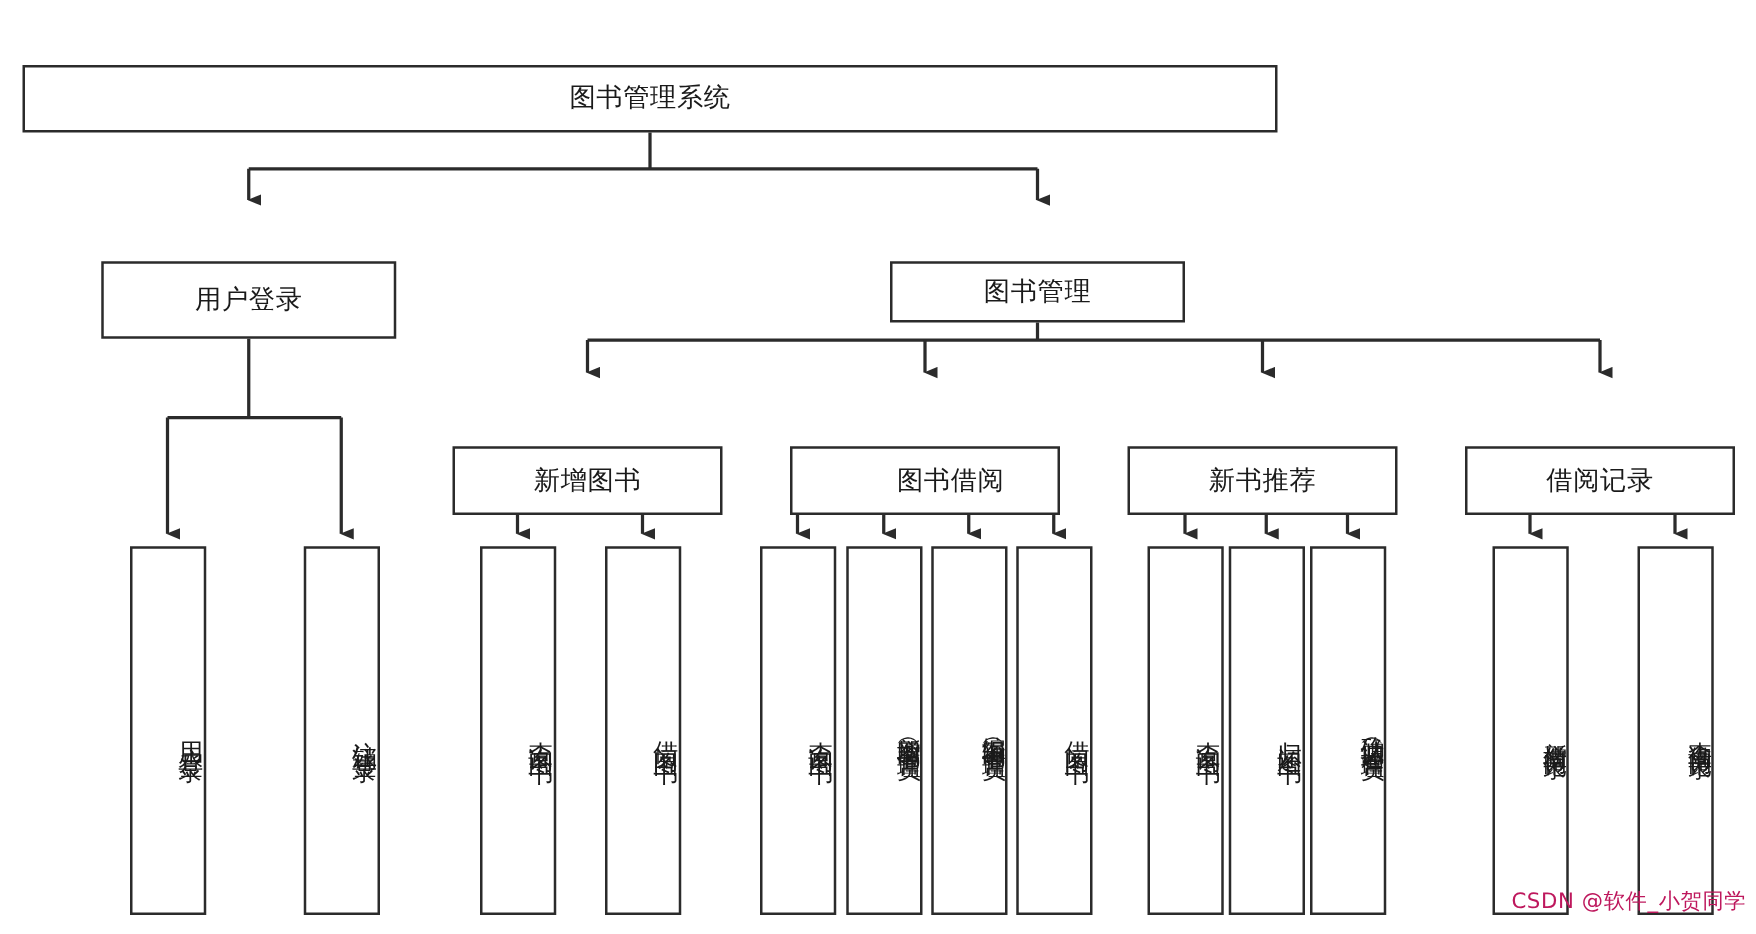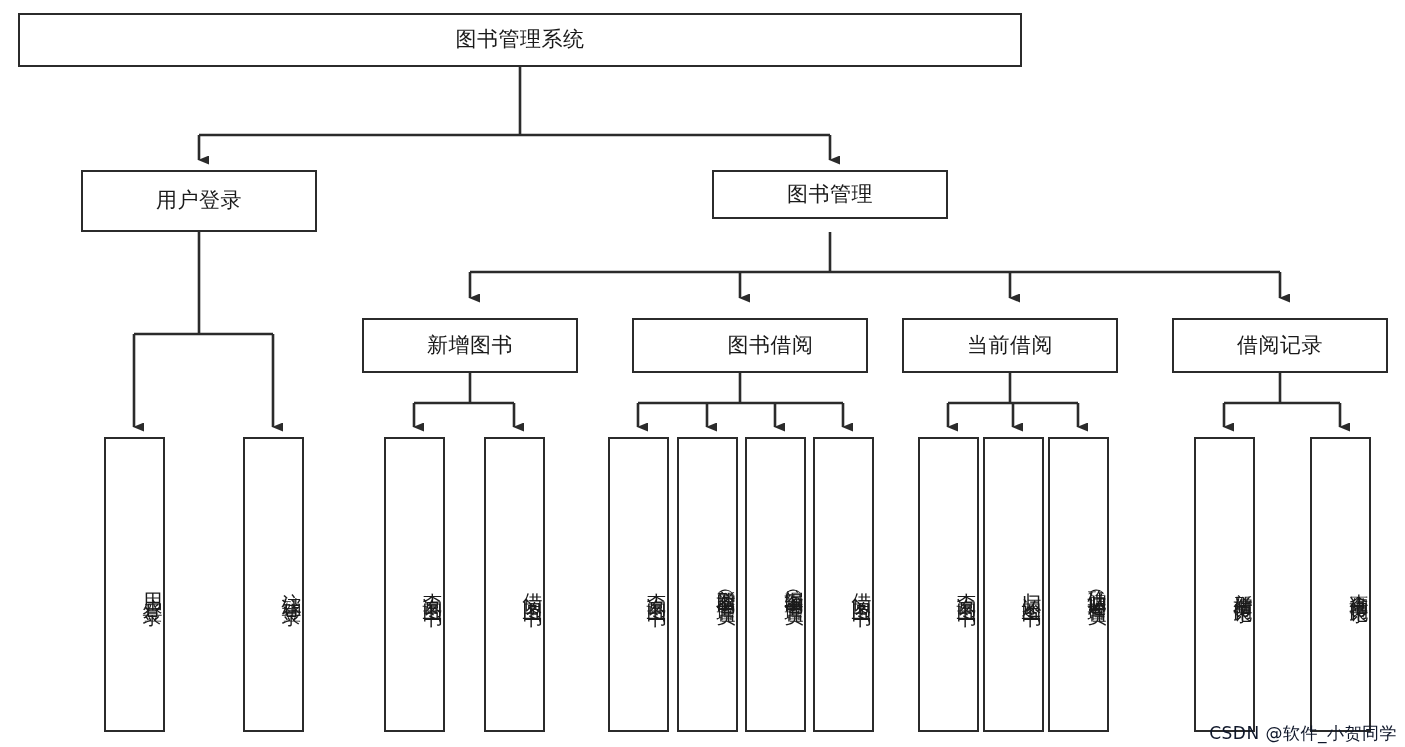--- a/index.html
+++ b/index.html
@@ -33,20 +33,21 @@
     display: flex;
     align-items: center;
     justify-content: center;
     color: #1a1a1a;
   }
   .node-h {
     font-size: 21px;
     letter-spacing: 0.5px;
     line-height: 1.1;
     white-space: nowrap;
+    margin-top: 39px;
   }
   .node-root {
     font-size: 21px;
   }
   .node-v {
     writing-mode: vertical-rl;
     text-orientation: upright;
     -webkit-writing-mode: vertical-rl;
     font-size: 20px;
     letter-spacing: 5px;
@@ -58,23 +59,23 @@
     overflow: hidden;
   }
   .node-v.tall-text {
     font-size: 19px;
     letter-spacing: 2.5px;
     padding-top: 2px;
   }
   .watermark {
     position: absolute;
     right: 8px;
-    bottom: 2px;
+    bottom: 15px;
     font-size: 17px;
-    color: #0f172a;
+    color: #be185d;
     white-space: nowrap;
     letter-spacing: 0.5px;
   }
 </style>
 </head>
 <body>
 
 <div id="diagram-root">
 
   <svg id="diagram-svg" viewBox="0 0 1405 747" xmlns="http://www.w3.org/2000/svg">
@@ -128,22 +129,22 @@
       <path d="M 1340,403 L 1340,427" marker-end="url(#arrowhead)"></path>
     </g>
   </svg>
 
   <div class="node node-h node-root" style="left:18px; top:13px; width:1004px; height:54px;">图书管理系统</div>
 
   <div class="node node-h" style="left:81px; top:170px; width:236px; height:62px;">用户登录</div>
   <div class="node node-h" style="left:712px; top:170px; width:236px; height:49px;">图书管理</div>
 
   <div class="node node-h" style="left:362px; top:318px; width:216px; height:55px;">新增图书</div>
-  <div class="node node-h" style="left:632px; top:318px; width:236px; height:55px;padding-left:41px;">图书借阅</div>
-  <div class="node node-h" style="left:902px; top:318px; width:216px; height:55px;">当前借阅</div>
+  <div class="node node-h" style="left:632px; top:318px; width:216px; height:55px;padding-left:41px;">图书借阅</div>
+  <div class="node node-h" style="left:902px; top:318px; width:216px; height:55px;">新书推荐</div>
   <div class="node node-h" style="left:1172px; top:318px; width:216px; height:55px;text-align:right;">借阅记录</div>
 
   <div class="node node-v" style="left:104px; top:437px; width:61px; height:295px;">用户登录</div>
   <div class="node node-v" style="left:243px; top:437px; width:61px; height:295px;">注销登录</div>
 
   <div class="node node-v" style="left:384px; top:437px; width:61px; height:295px;">查询图书</div>
   <div class="node node-v" style="left:484px; top:437px; width:61px; height:295px;">借阅图书</div>
 
   <div class="node node-v" style="left:608px; top:437px; width:61px; height:295px;">查询图书</div>
   <div class="node node-v tall-text" style="left:677px; top:437px; width:61px; height:295px;">新增图书（管理员）</div>

